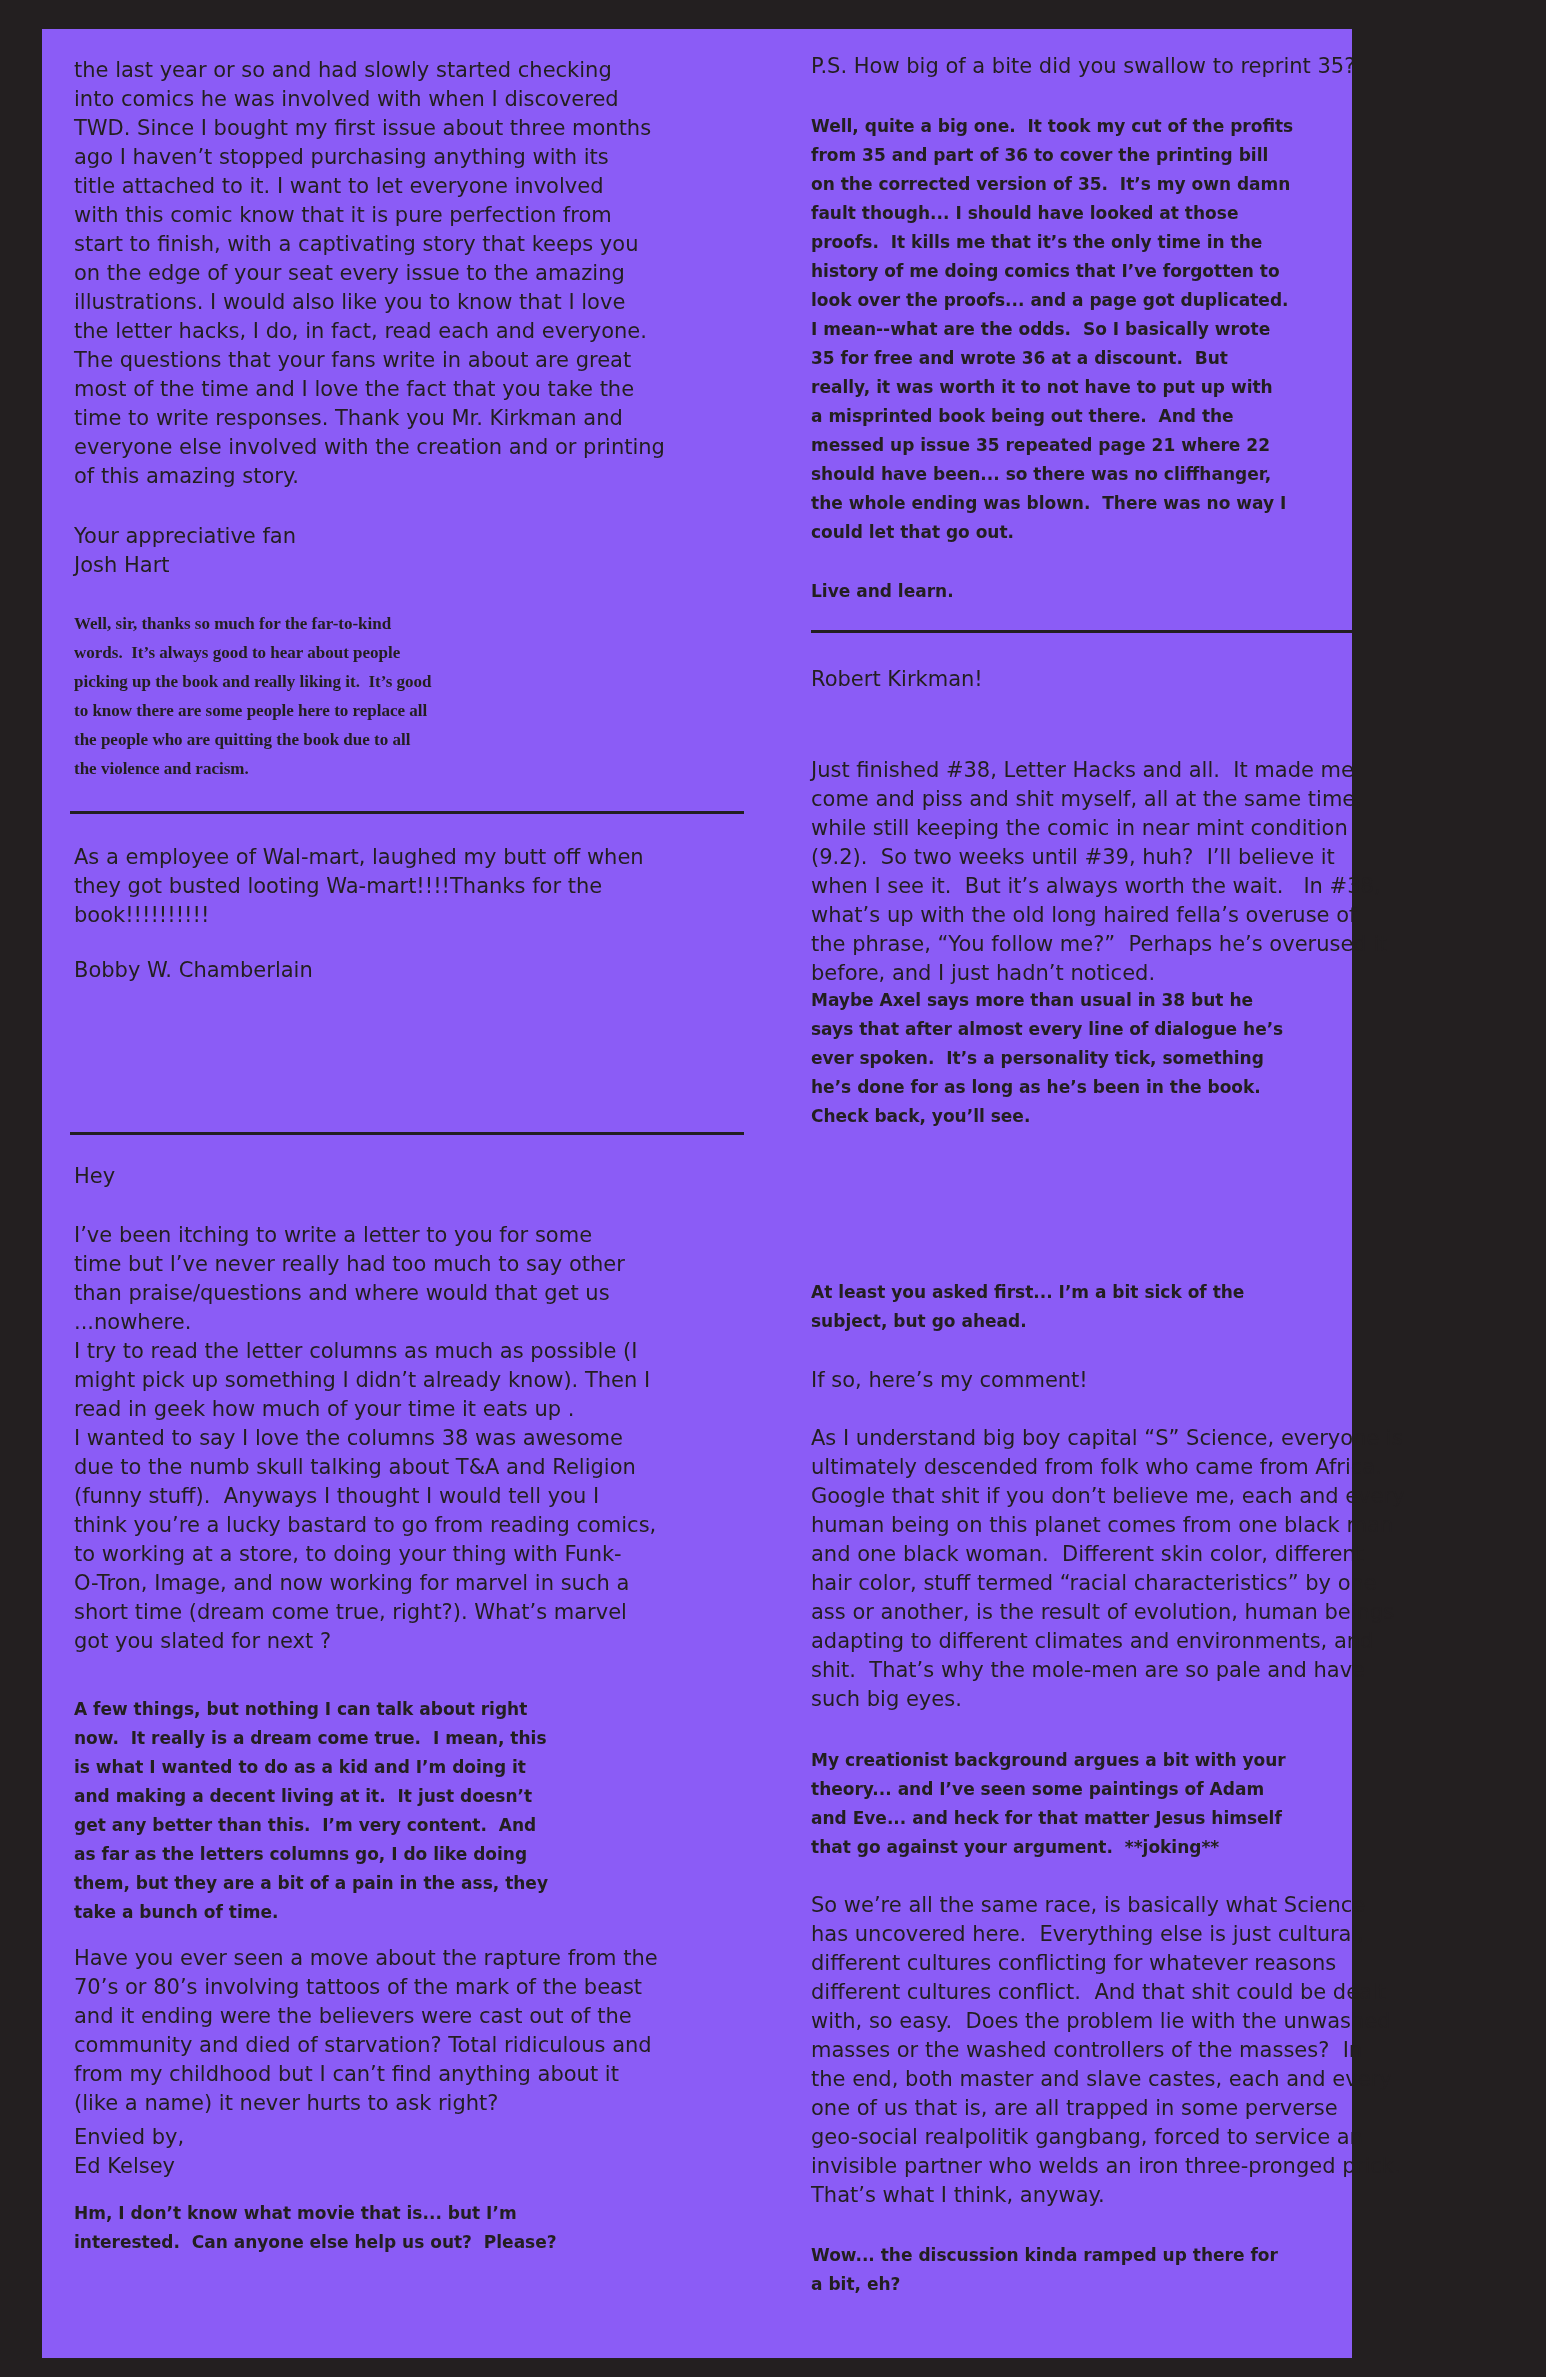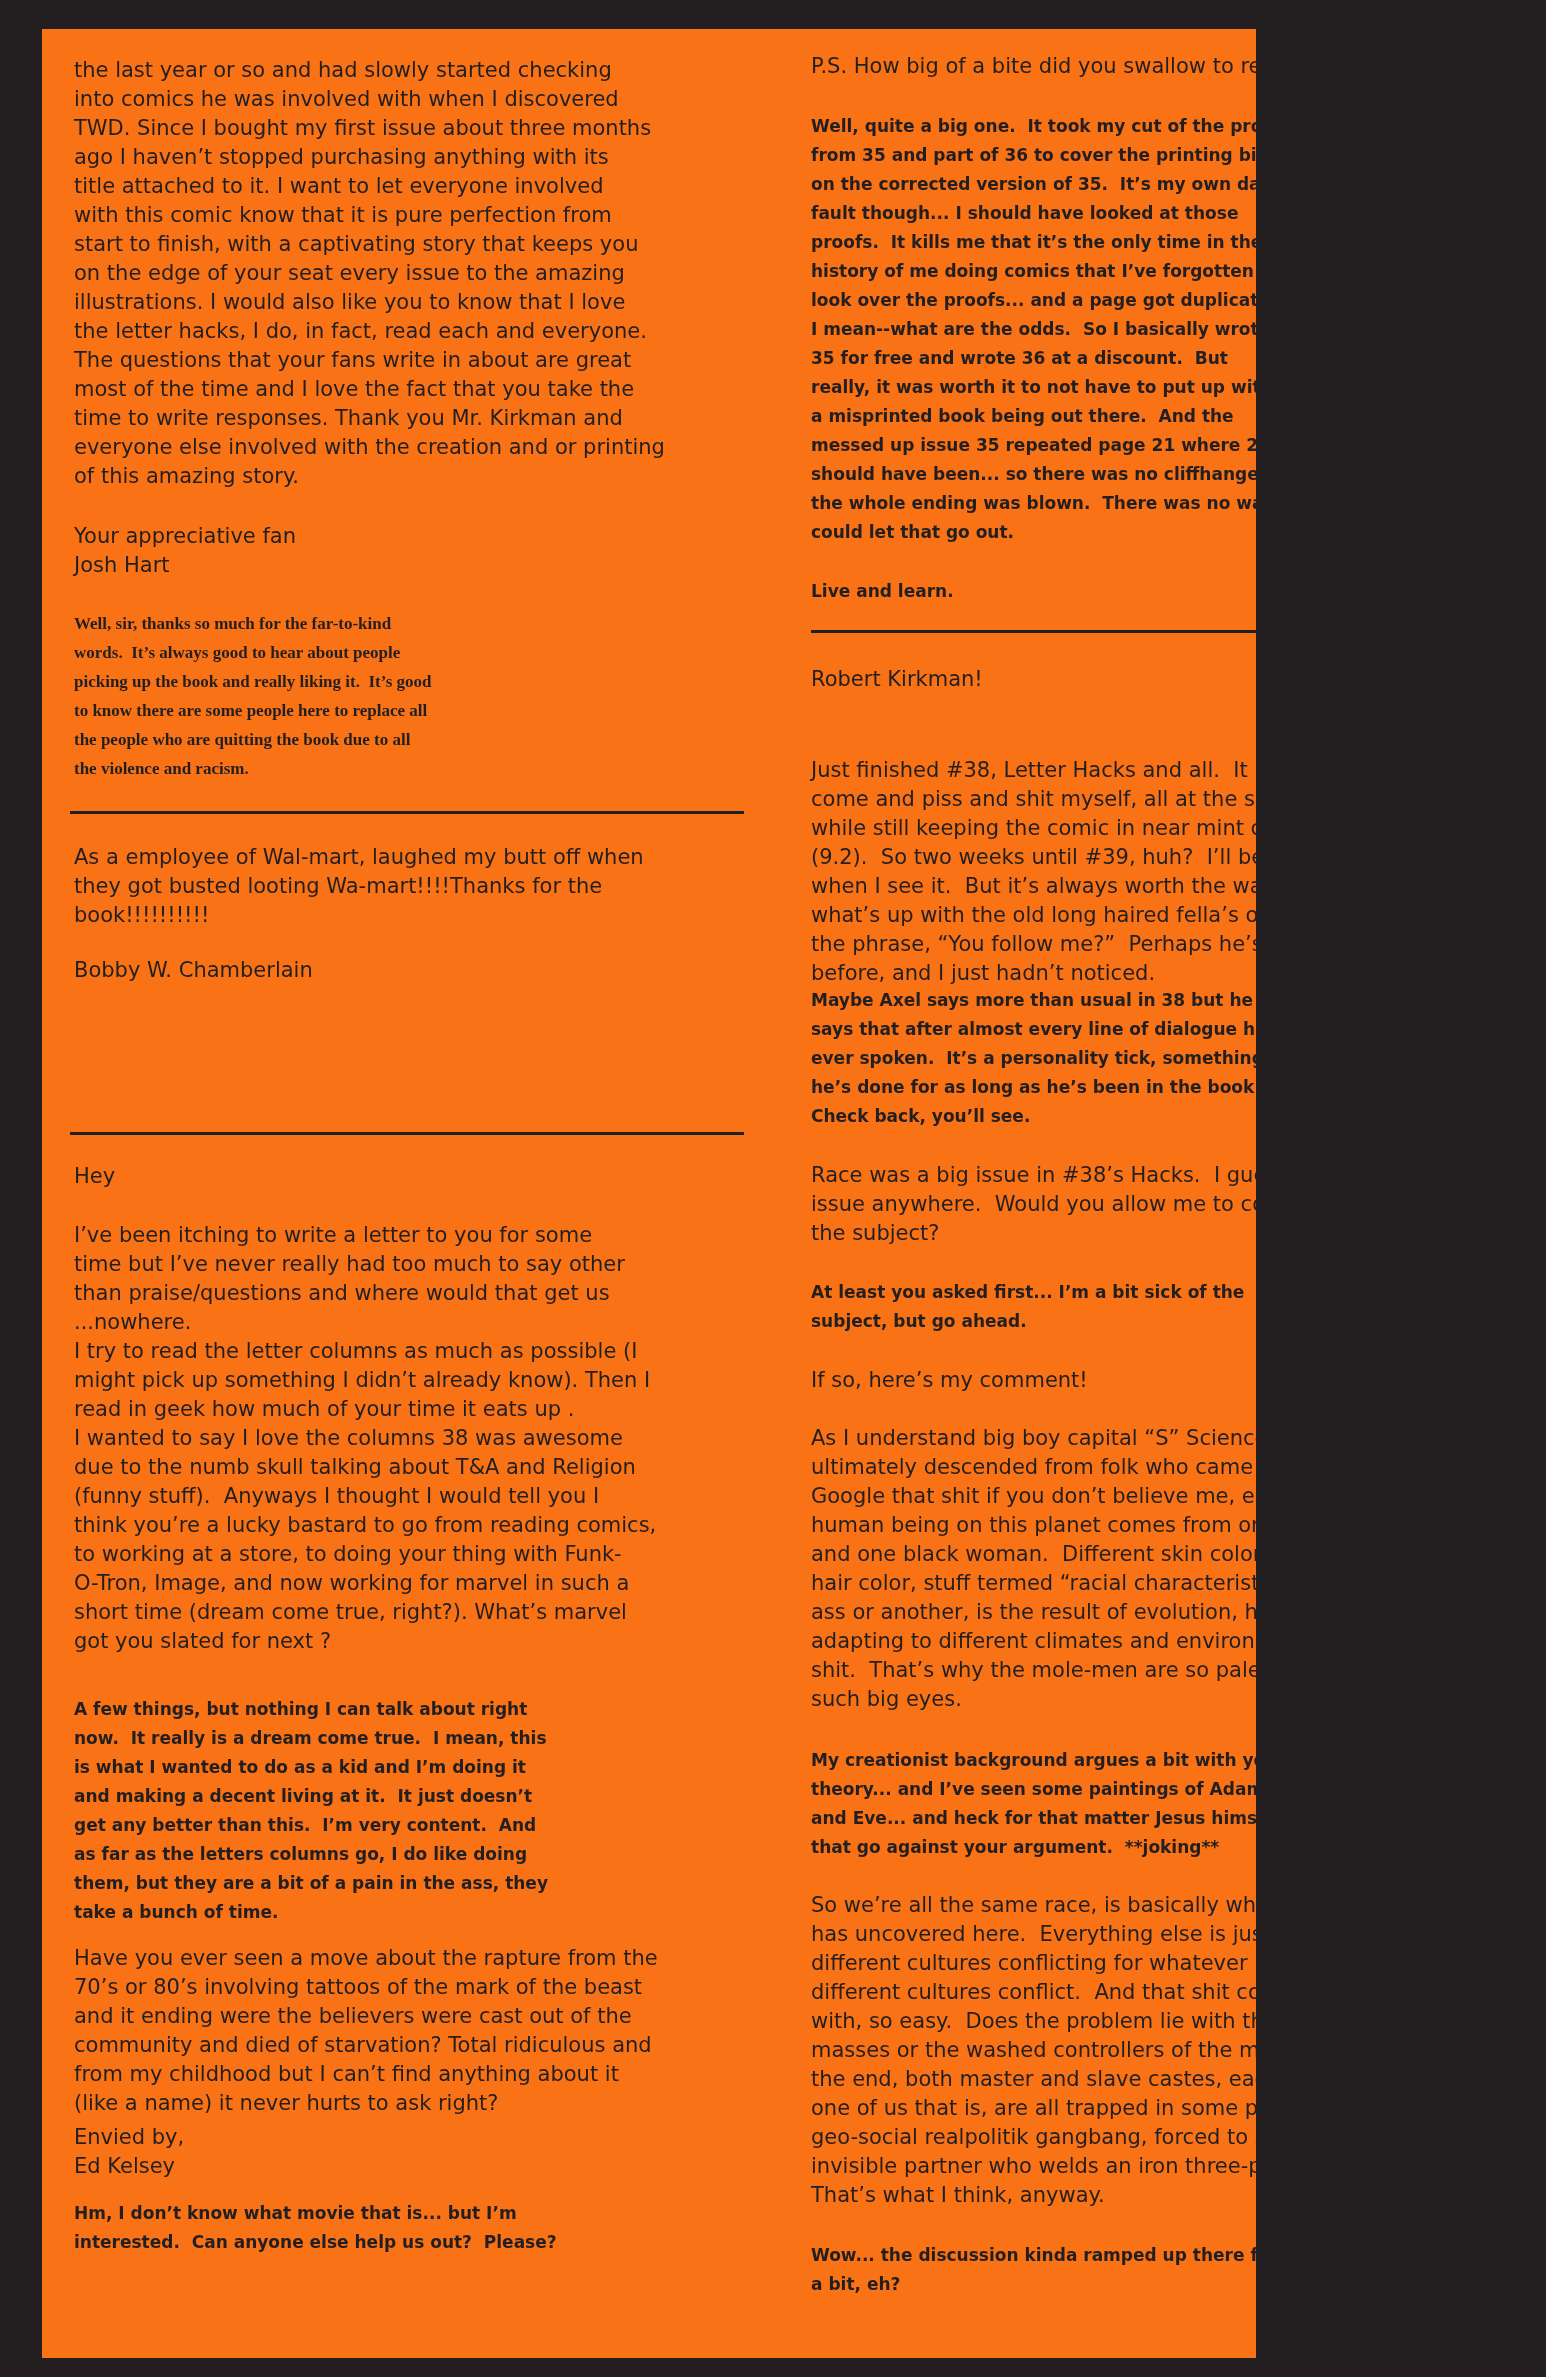--- a/index.html
+++ b/index.html
@@ -5,22 +5,22 @@
   html, body { margin: 0; padding: 0; }
   body {
     width: 1547px; height: 2377px;
     background: #231f20;
     position: relative; overflow: hidden;
     font-family: "DejaVu Sans", sans-serif;
     color: #231f20;
   }
   .page {
     position: absolute; left: 42px; top: 29px;
-    width: 1214px; height: 2329px;
-    background: #f97316;
+    width: 1310px; height: 2329px;
+    background: #8b5cf6;
   }
   .block {
     position: absolute;
     font-size: 21px;
     line-height: 29px;
     white-space: pre;
     letter-spacing: 0px;
   }
   .bold { font-weight: bold; font-size: 17px; }
   .left { left: 32px; }
@@ -128,23 +128,20 @@
 (9.2).  So two weeks until #39, huh?  I’ll believe it
 when I see it.  But it’s always worth the wait.   In #38,
 what’s up with the old long haired fella’s overuse of
 the phrase, “You follow me?”  Perhaps he’s overused it
 before, and I just hadn’t noticed.</div>
   <div class="block right bold" style="top:957px;">Maybe Axel says more than usual in 38 but he
 says that after almost every line of dialogue he’s
 ever spoken.  It’s a personality tick, something
 he’s done for as long as he’s been in the book.
 Check back, you’ll see.</div>
-  <div class="block right" style="top:1132px;">Race was a big issue in #38’s Hacks.  I guess it’s a big
-issue anywhere.  Would you allow me to comment on
-the subject?</div>
   <div class="block right bold" style="top:1249px;">At least you asked first... I’m a bit sick of the
 subject, but go ahead.</div>
   <div class="block right" style="top:1337px;">If so, here’s my comment!</div>
   <div class="block right" style="top:1395px;">As I understand big boy capital “S” Science, everyone is
 ultimately descended from folk who came from Africa.
 Google that shit if you don’t believe me, each and every
 human being on this planet comes from one black man
 and one black woman.  Different skin color, different
 hair color, stuff termed “racial characteristics” by one
 ass or another, is the result of evolution, human beings

